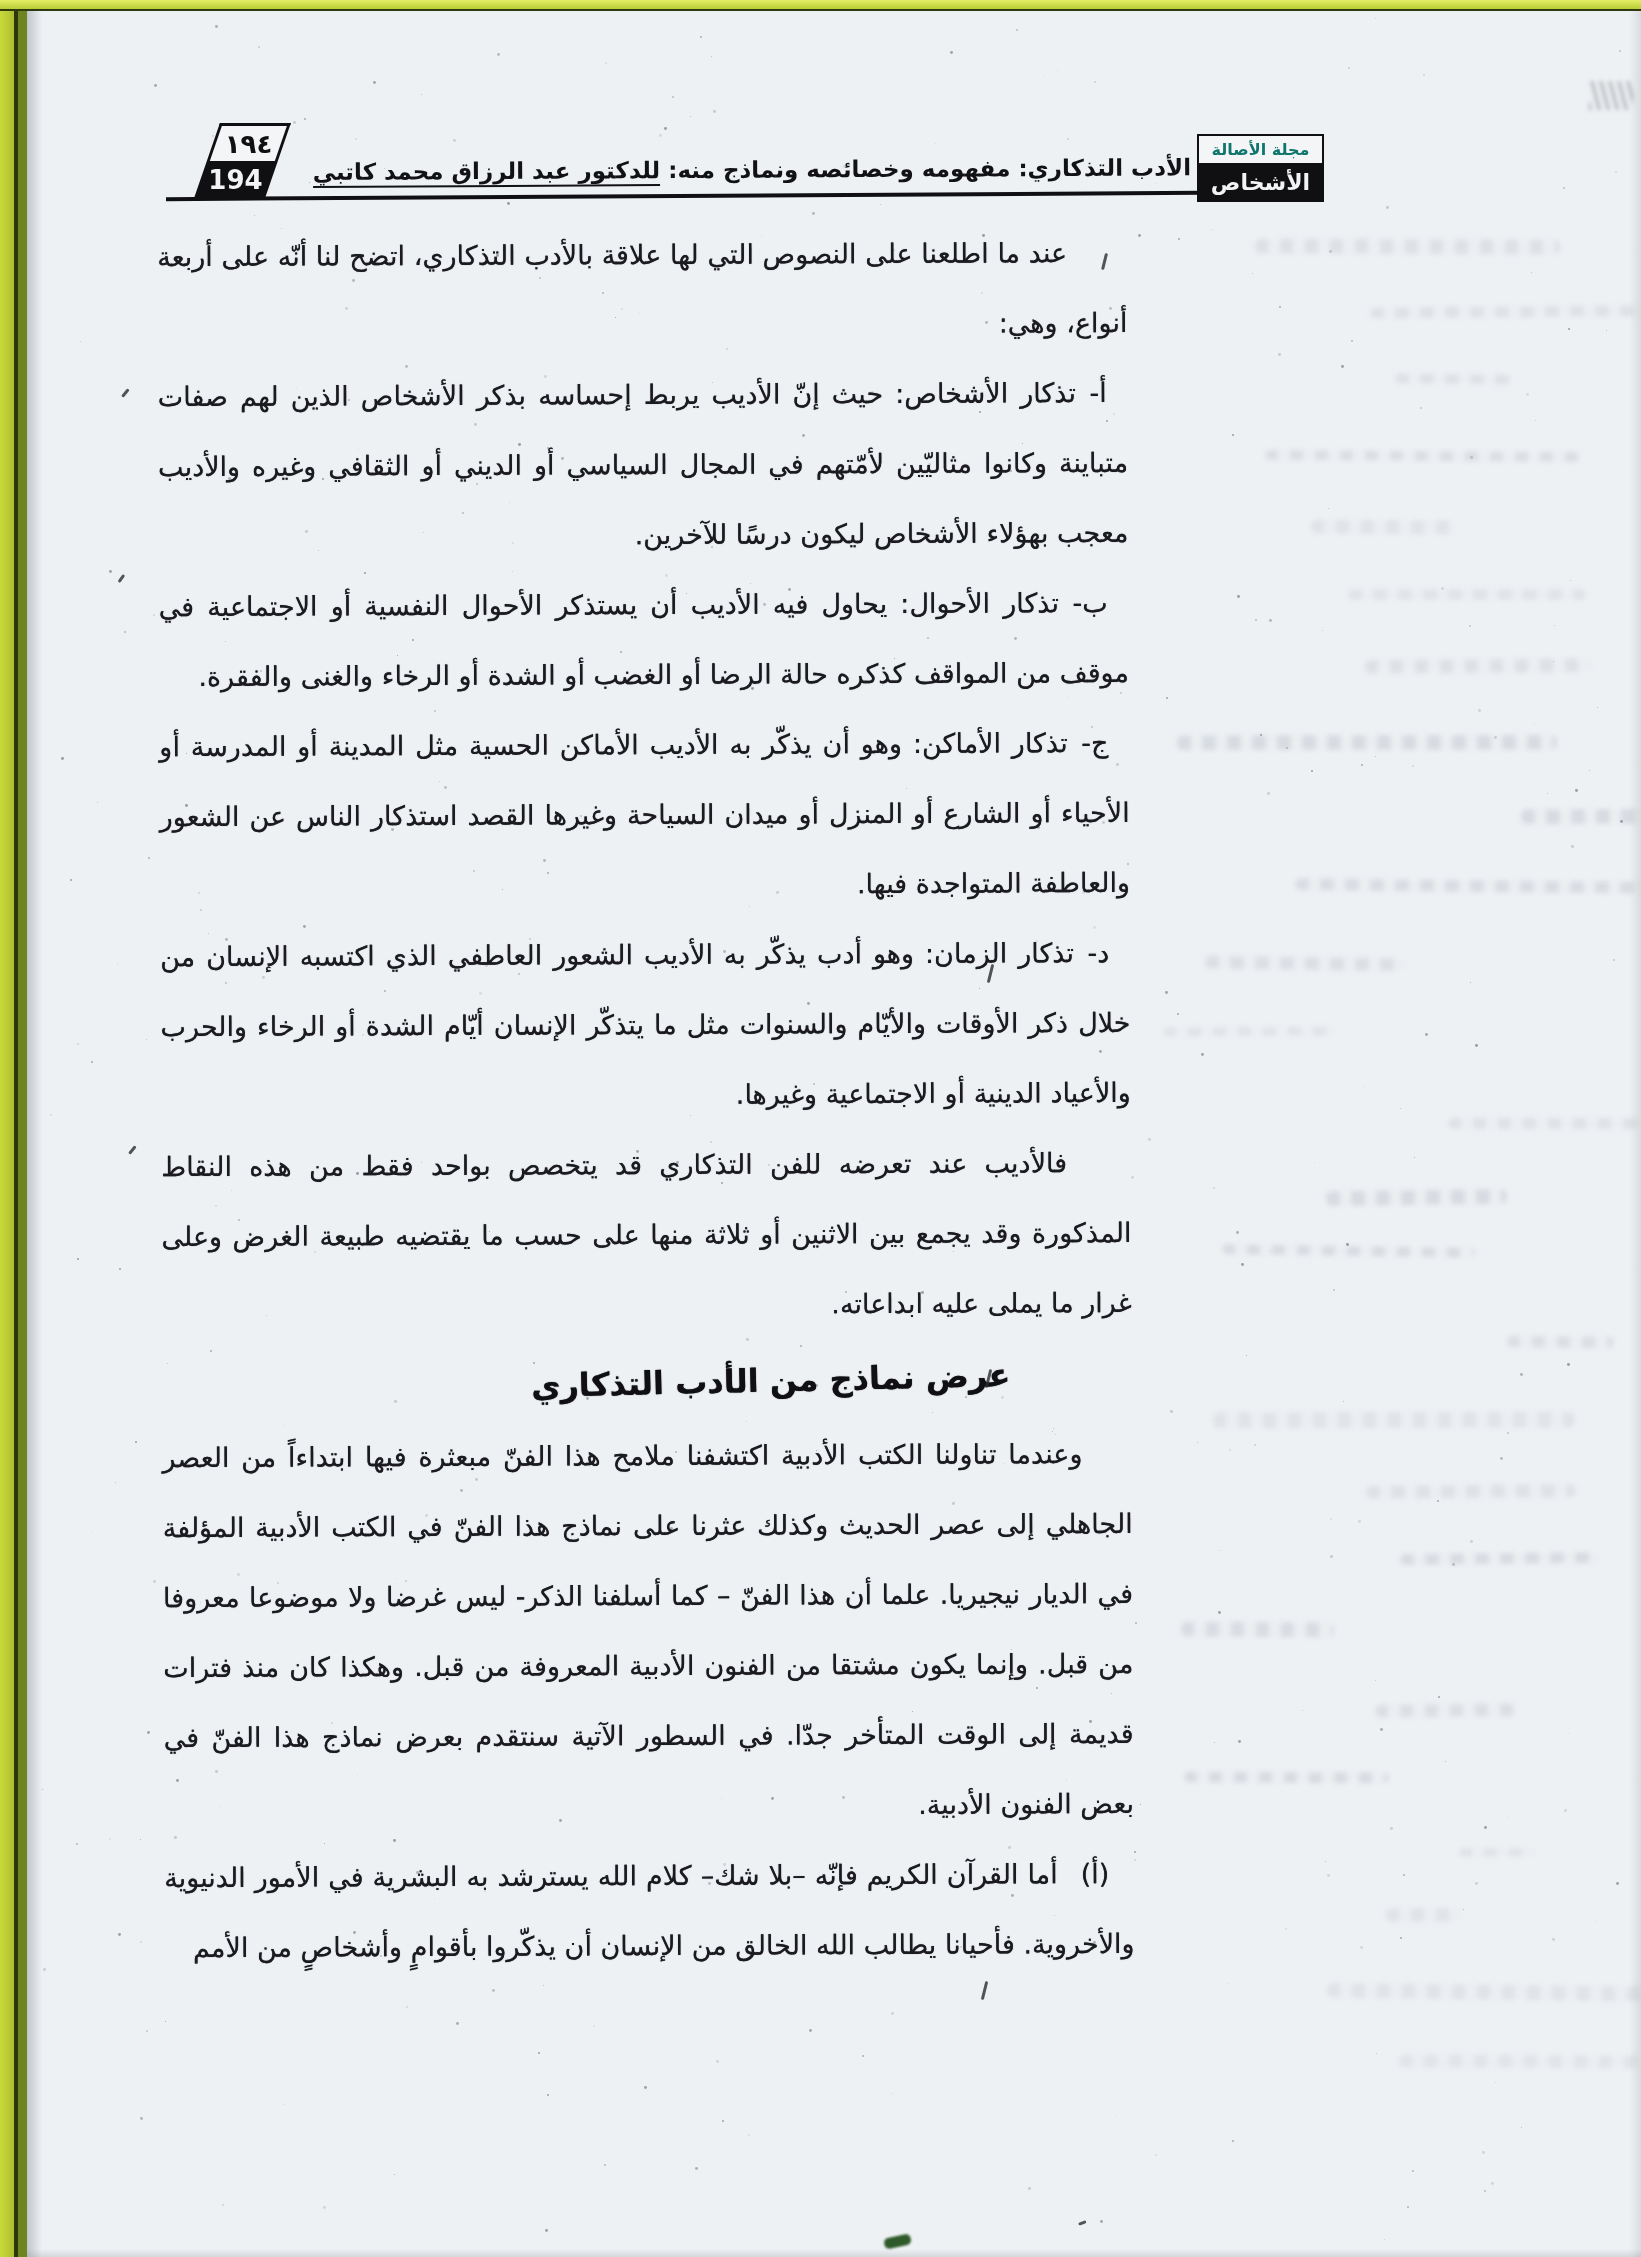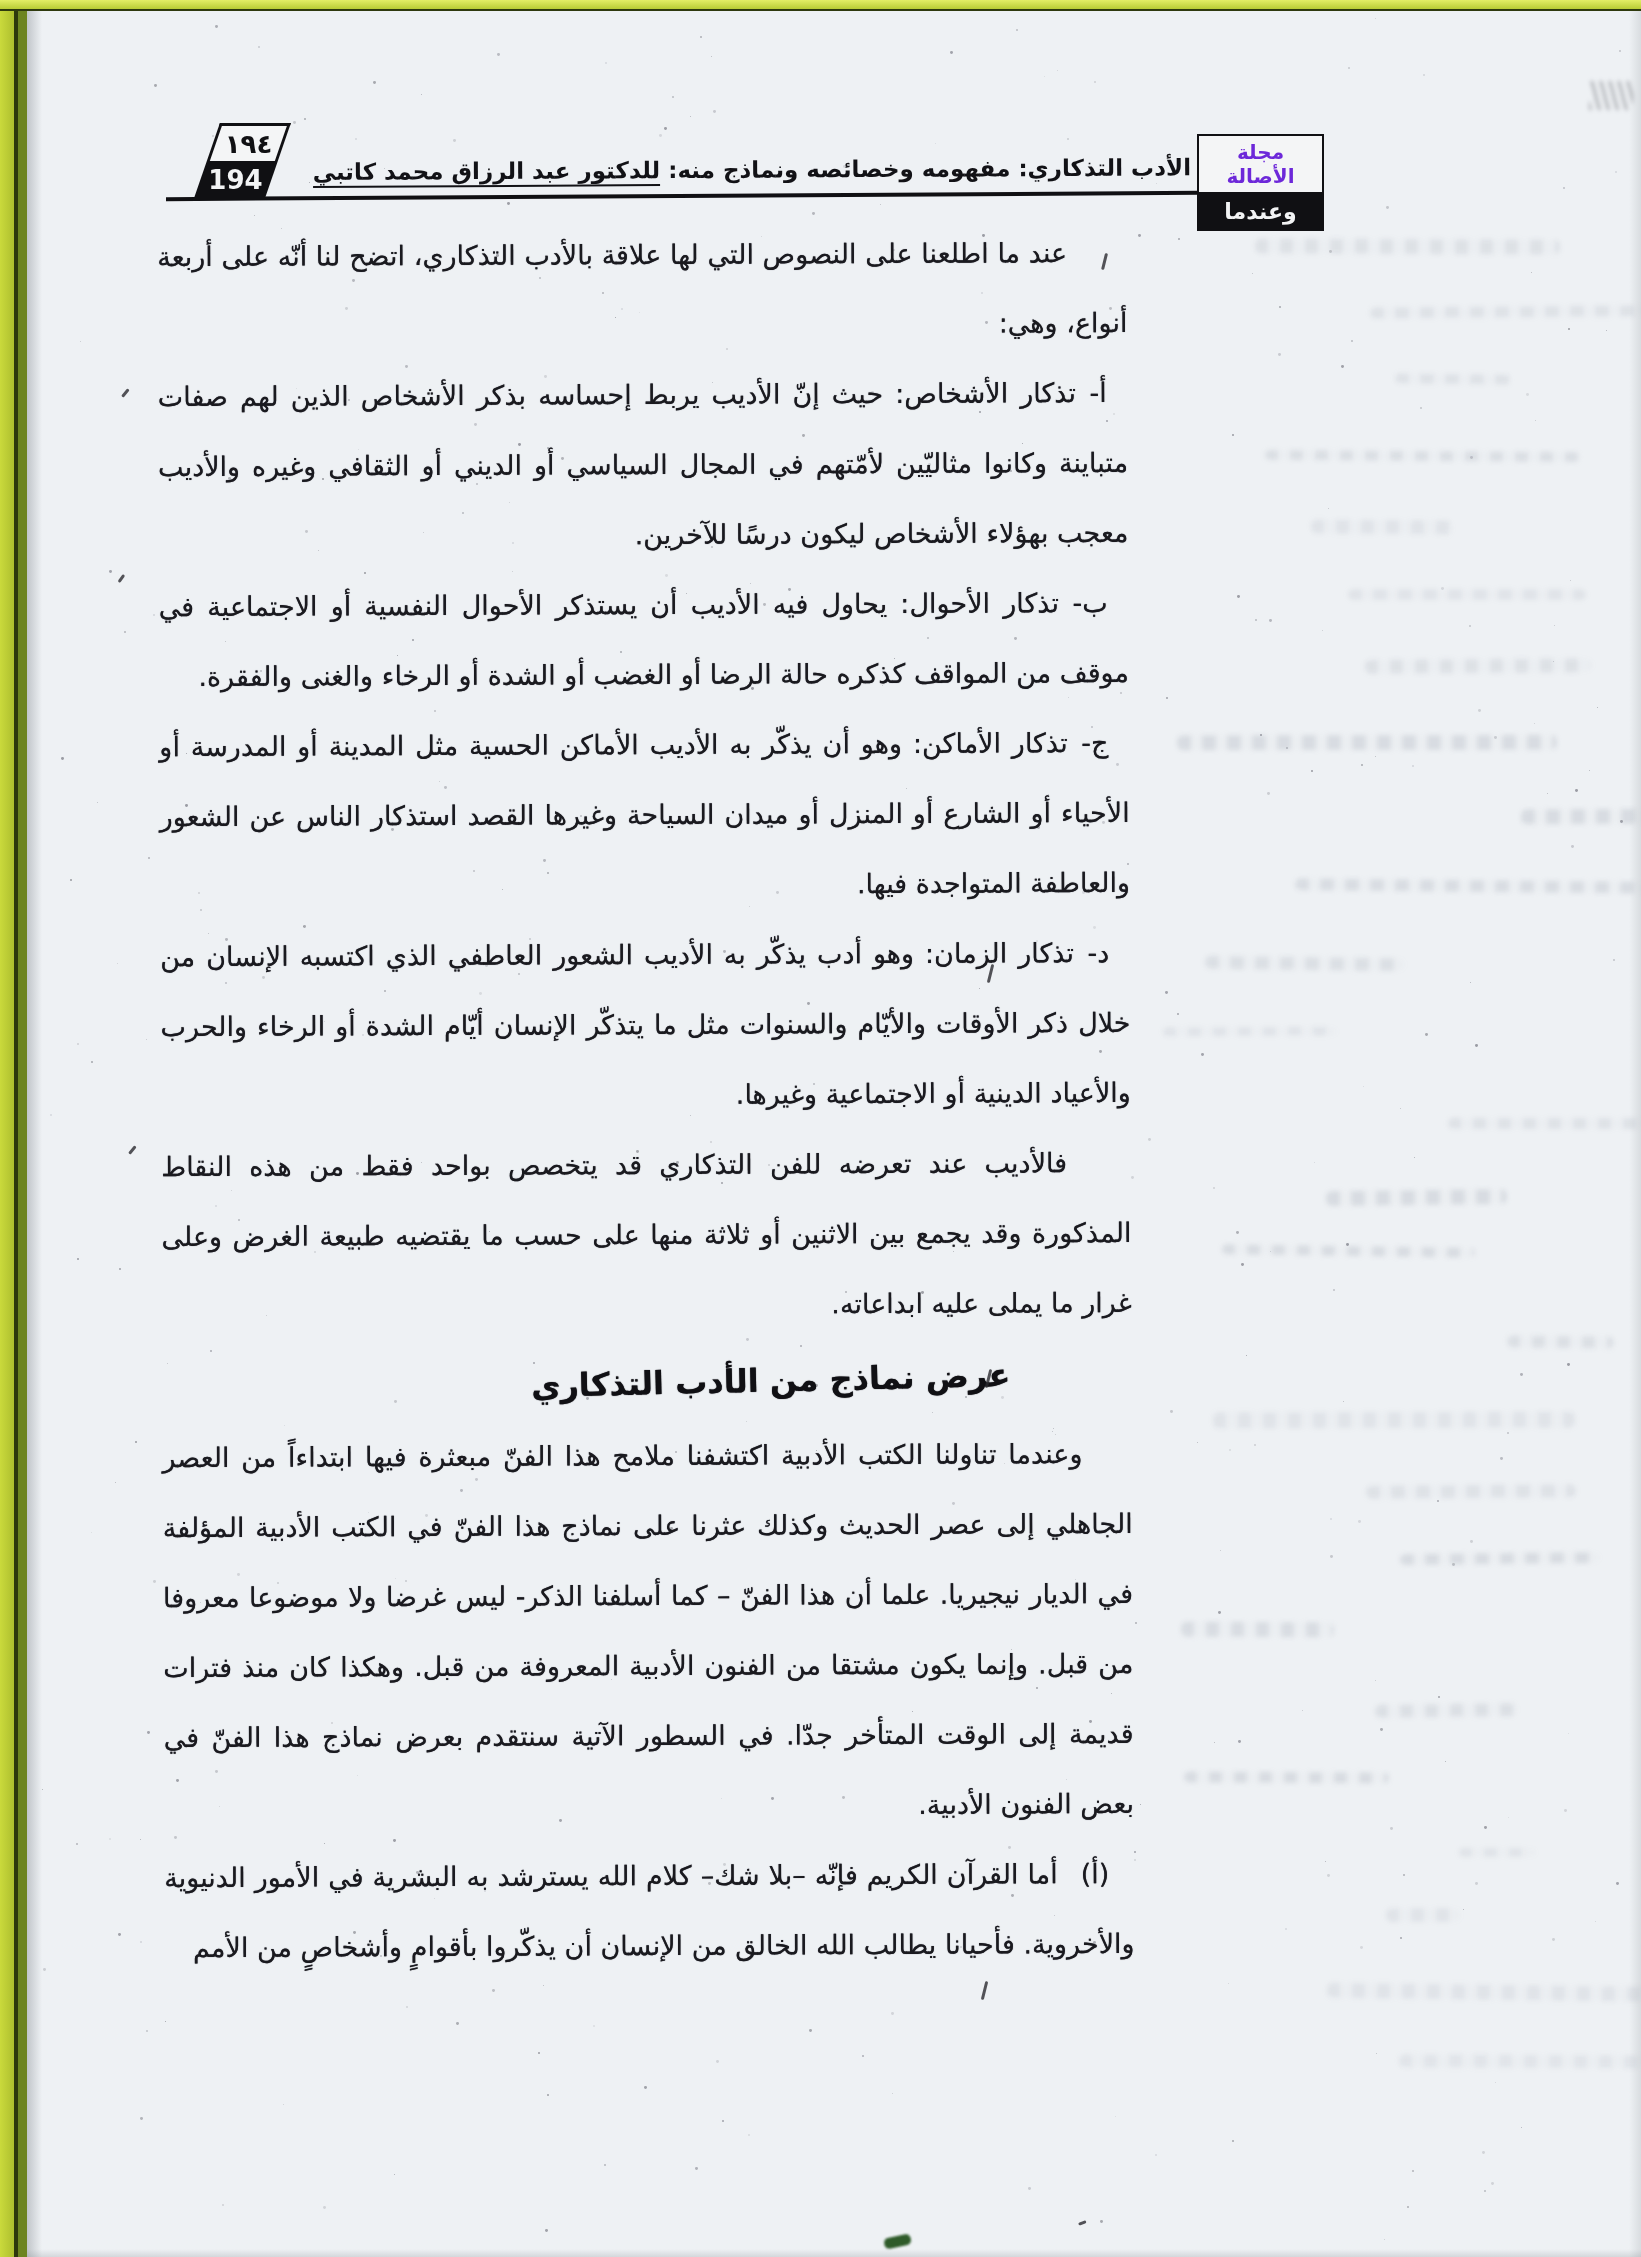--- a/index.html
+++ b/index.html
@@ -63,22 +63,22 @@
     transform:skewX(19deg);font-size:26px;font-weight:bold;color:#101013;line-height:1;
   }
   .pagebox .bot span{
     transform:skewX(19deg);font-size:26px;font-weight:bold;color:#f2f3f4;line-height:1;
   }
   .logo{
     position:absolute;left:1197px;top:134px;width:127px;z-index:7;
   }
   .logo .top{
     background:#f4f5f6;border:2.9px solid #101013;
-    text-align:center;font-weight:bold;font-size:20px;line-height:1.2;
-    padding:3.9px 1.9px;color:#6d28d9;
+    text-align:center;font-weight:bold;font-size:16px;line-height:1.2;
+    padding:3.9px 1.9px;color:#0f766e;
   }
   .logo .bot{
     background:#101013;color:#f2f3f4;text-align:center;
     font-weight:bold;font-size:22px;padding:5.8px 1.9px 7.7px 1.9px;margin-top:-1px;
   }
   .running-title{
     position:absolute;left:169px;top:157px;width:1022px;z-index:6;
     direction:rtl;text-align:right;
     font-size:23px;font-weight:bold;color:#121216;
     transform:rotate(-0.3deg);white-space:nowrap;
@@ -144,21 +144,21 @@
   </div>
 
   <div class="running-title">
     <span>الأدب التذكاري: مفهومه وخصائصه ونماذج منه: </span><span class="author">للدكتور عبد الرزاق محمد كاتبي</span>
   </div>
 
   <div class="header-rule"></div>
 
   <div class="logo">
     <div class="top">مجلة الأصالة</div>
-    <div class="bot">وعندما</div>
+    <div class="bot">الأشخاص</div>
   </div>
 
   <div class="body-text">
 
     <p class="p-intro">عند ما اطلعنا على النصوص التي لها علاقة بالأدب التذكاري، اتضح لنا أنّه على أربعة أنواع، وهي:</p>
 
     <p class="p-item"><span>أ-</span><span class="gap-sm"></span><span>تذكار الأشخاص: حيث إنّ الأديب يربط إحساسه بذكر الأشخاص الذين لهم صفات متباينة وكانوا مثاليّين لأمّتهم في المجال السياسي أو الديني أو الثقافي وغيره والأديب معجب بهؤلاء الأشخاص ليكون درسًا للآخرين.</span></p>
 
     <p class="p-item"><span>ب-</span><span class="gap-sm"></span><span>تذكار الأحوال: يحاول فيه الأديب أن يستذكر الأحوال النفسية أو الاجتماعية في موقف من المواقف كذكره حالة الرضا أو الغضب أو الشدة أو الرخاء والغنى والفقرة.</span></p>
 

